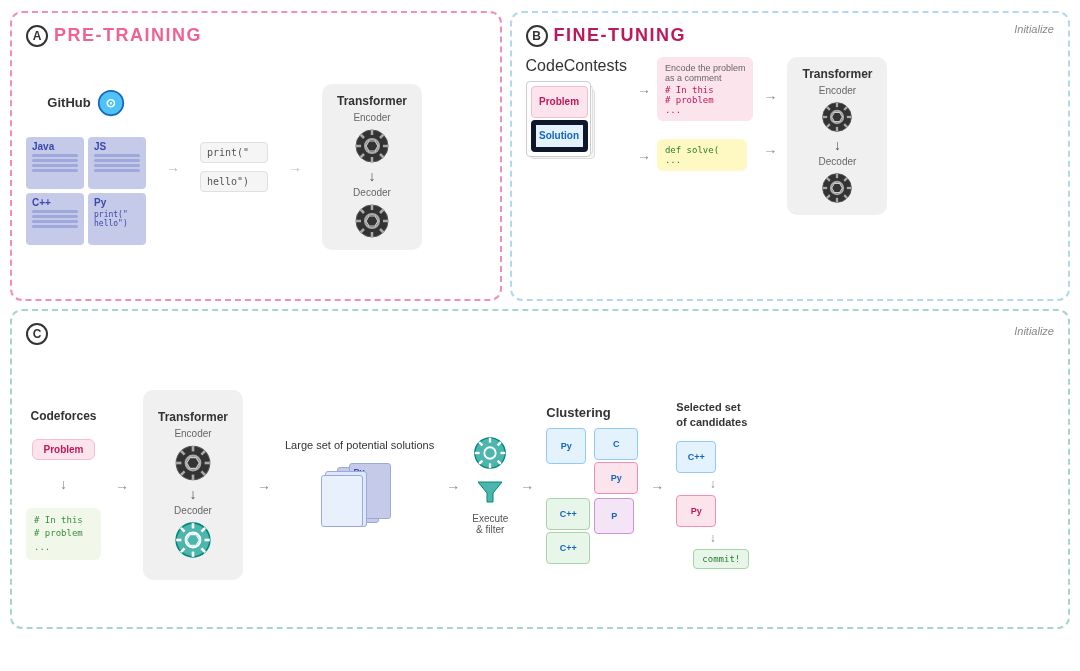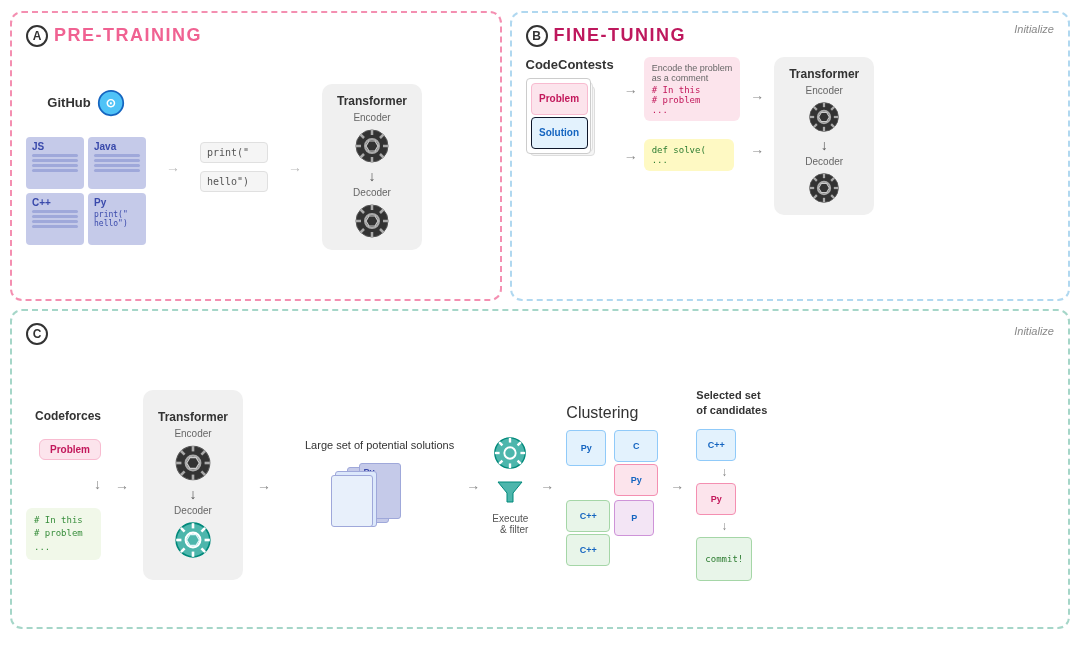--- a/index.html
+++ b/index.html
@@ -159,22 +159,22 @@
     }
 
     
     .section-b-content {
       display: flex;
       align-items: flex-start;
       gap: 10px;
       height: 220px;
     }
     .codecontests-label {
-      font-size: 13px;
-      font-weight: 700;
+      font-size: 16px;
+      font-weight: 400;
       color: #333;
     }
     .ps-card {
       border-radius: 4px;
       padding: 4px 8px;
       font-size: 10px;
       font-weight: 600;
       width: 65px;
       height: 38px;
       display: flex;
@@ -182,21 +182,21 @@
       justify-content: center;
     }
     .ps-problem {
       background: #fce4ec;
       color: #c2185b;
       border: 1px solid #f8bbd0;
     }
     .ps-solution {
       background: #e3f2fd;
       color: #1565c0;
-      border: 1px solid #0f172a;
+      border: 5px solid #0f172a;
     }
     .comment-box {
       background: #fce4ec;
       border-radius: 6px;
       padding: 6px 8px;
       font-size: 9px;
       font-family: monospace;
       color: #c2185b;
       min-width: 90px;
     }
@@ -254,23 +254,23 @@
       color: #555;
       text-align: center;
     }
     .clustering-area {
       display: flex;
       flex-direction: column;
       align-items: flex-start;
       gap: 4px;
     }
     .clustering-label {
-      font-size: 16px;
-      color: #333;
-      font-weight: 400;
+      font-size: 13px;
+      color: #333;
+      font-weight: 700;
     }
     .cluster-card {
       border-radius: 4px;
       border: 1px solid #90caf9;
       background: #e3f2fd;
       width: 40px;
       height: 36px;
       display: flex;
       align-items: center;
       justify-content: center;
@@ -305,24 +305,25 @@
       align-items: center;
       justify-content: center;
       font-size: 9px;
       font-weight: 700;
       color: #1565c0;
     }
     .commit-box {
       background: #e8f5e9;
       border: 1px solid #a5d6a7;
       border-radius: 4px;
-      padding: 16px 8px;
+      padding: 4px 8px;
       font-size: 9px;
       font-family: monospace;
       color: #2e7d32;
+      margin-left: 17px;
     }
 
     
     .octocat {
       width: 28px;
       height: 28px;
       fill: #24292e;
     }
 
     .section-c-wrapper {
@@ -351,21 +352,20 @@
       color: #bbb;
       margin: 0 4px;
     }
 
     .large-set-label {
       font-size: 11px;
       color: #333;
       text-align: center;
       line-height: 1.4;
       font-weight: 500;
-      margin-left: 20px;
     }
   </style>
 </head>
 <body>
 
 <div class="main-container">
 
   <div class="top-row">
 
     <div class="section-box section-a">
@@ -378,30 +378,30 @@
         <div class="github-area">
           <div class="flex-row" style="gap:6px; margin-bottom:16px;">
             <span class="github-label">GitHub</span>
             <svg class="octocat" viewBox="0 0 32 32" fill="#24292e">
               <circle cx="16" cy="16" r="14" fill="#4fc3f7" stroke="#1565c0" stroke-width="2"></circle>
               <text x="16" y="21" text-anchor="middle" font-size="14" fill="white" font-weight="bold">⊙</text>
             </svg>
           </div>
           <div class="code-stack">
             <div class="code-block">
-              <span class="code-block-label">JS</span>
+              <span class="code-block-label">Java</span>
               <div class="code-lines">
                   <div class="code-line"></div>
                   <div class="code-line"></div>
                   <div class="code-line"></div>
                   <div class="code-line"></div>
                 </div>
             </div>
             <div class="code-block">
-              <span class="code-block-label">Java</span>
+              <span class="code-block-label">JS</span>
               <div class="code-lines">
                   <div class="code-line"></div>
                   <div class="code-line"></div>
                   <div class="code-line"></div>
                   <div class="code-line"></div>
                 </div>
             </div>
             <div class="code-block">
               <span class="code-block-label">C++</span>
               <div class="code-lines">
@@ -548,21 +548,21 @@
     </div>
   </div>
 
   <div class="section-box section-c section-c-wrapper">
     <div class="section-label">
       <div class="circle-letter">C</div>
     </div>
     <span class="init-label-c">Initialize</span>
     <div class="section-c-content">
 
-      <div class="flex-col" style="gap:16px; align-items:flex-end;">
+      <div class="flex-col" style="gap:16px; align-items:center;">
         <span class="codeforces-label">Codeforces</span>
         <div class="problem-pink-box">Problem</div>
         <span style="font-size:14px; color:#888;">↓</span>
         <div class="comment-green-box"># In this<br># problem<br>...</div>
       </div>
 
       <span style="font-size:14px; color:#888; margin:0 4px;">→</span>
 
       <div class="transformer-box" style="min-height:190px; justify-content:center;">
         <span class="transformer-title">Transformer</span>
@@ -631,21 +631,21 @@
             <line x1="7.5" y1="7.5" x2="11" y2="11"></line>
               <line x1="27" y1="27" x2="30.5" y2="30.5"></line>
             <line x1="30.5" y1="7.5" x2="27" y2="11"></line>
               <line x1="11" y1="27" x2="7.5" y2="30.5"></line>
           </g>
         </svg>
 
         <svg width="30" height="30" viewBox="0 0 30 30">
           <polygon points="3,5 27,5 18,16 18,25 12,25 12,16" fill="#4db6ac" stroke="#00897b" stroke-width="1"></polygon>
         </svg>
-        <span class="execute-label" style="font-size:10px; color:#555; text-align:right;">Execute<br>&amp; filter</span>
+        <span class="execute-label" style="font-size:10px; color:#555; text-align:center;">Execute<br>&amp; filter</span>
       </div>
 
       <span style="font-size:14px; color:#888; margin:0 2px;">→</span>
 
       <div class="clustering-area">
         <span class="clustering-label">Clustering</span>
         <div style="display:grid; grid-template-columns: 1fr 1fr; gap:4px; margin-top:4px;">
           <div class="cluster-card">Py</div>
           <div style="display:flex; flex-direction:column; gap:2px;">
             <div class="cluster-card" style="width:44px; height:32px; background:#e3f2fd; border:1px solid #90caf9;">C</div>

